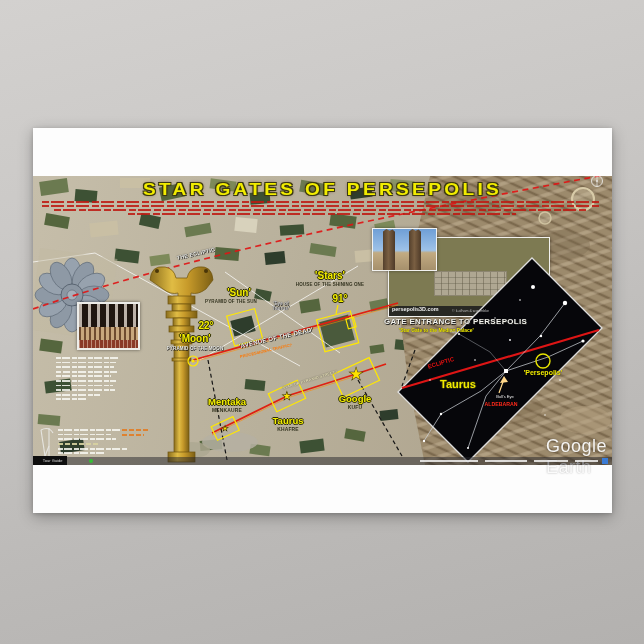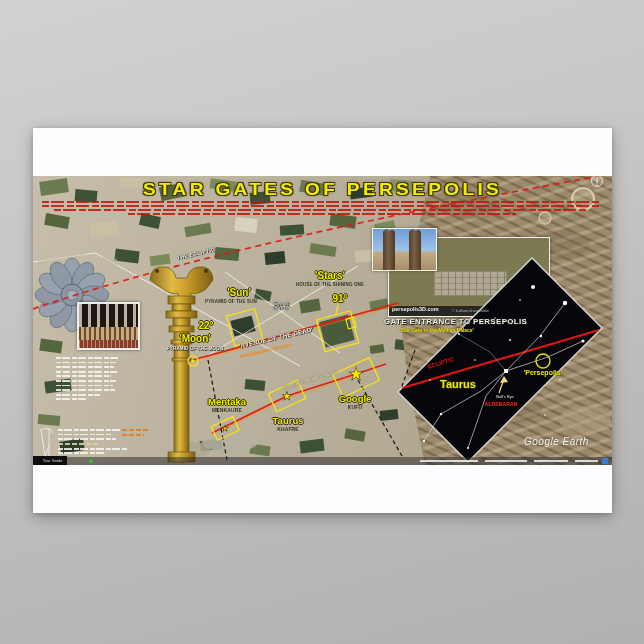--- a/index.html
+++ b/index.html
@@ -52,22 +52,22 @@
       background:repeating-linear-gradient(90deg,rgba(215,205,195,.85) 0 3px,rgba(40,28,20,.2) 3px 9px);}
   .relief .frieze{position:absolute;left:0;right:0;top:52%;height:30%;background:#c8a87d;
       background-image:repeating-linear-gradient(90deg,#6e4c30 0 2px,transparent 2px 5px);}
   .relief .base{position:absolute;left:0;right:0;bottom:0;height:18%;background:#8a3a28;
       background-image:repeating-linear-gradient(90deg,rgba(240,220,200,.5) 0 1px,transparent 1px 4px);}
   .statusbar{position:absolute;left:33px;top:457px;width:579px;height:8px;background:rgba(35,35,42,.5);}
   .sbseg{position:absolute;top:460px;height:2px;background:rgba(255,255,255,.78);}
   .chip{position:absolute;left:33px;top:456px;width:34px;height:9px;background:#0e0e0e;color:#ddd;
       font-size:8px;line-height:9px;text-align:center;}
   .chip span{display:inline-block;transform:scale(.5);transform-origin:center;white-space:nowrap;}
-  .watermark{position:absolute;left:524px;top:436px;font-size:10px;color:rgba(255,255,255,.92);
-      letter-spacing:.5px;text-shadow:0 0 2px rgba(0,0,0,.35);font-style:italic;}
+  .watermark{position:absolute;left:546px;top:436px;font-size:18px;color:rgba(255,255,255,.92);
+      letter-spacing:.5px;text-shadow:0 0 2px rgba(0,0,0,.35);}
 </style>
 </head>
 <body>
 
 <div class="scene">
 
   <div class="poster"></div>
   <div class="map"></div>
 
   <svg class="layer" viewBox="33 176 579 289">

